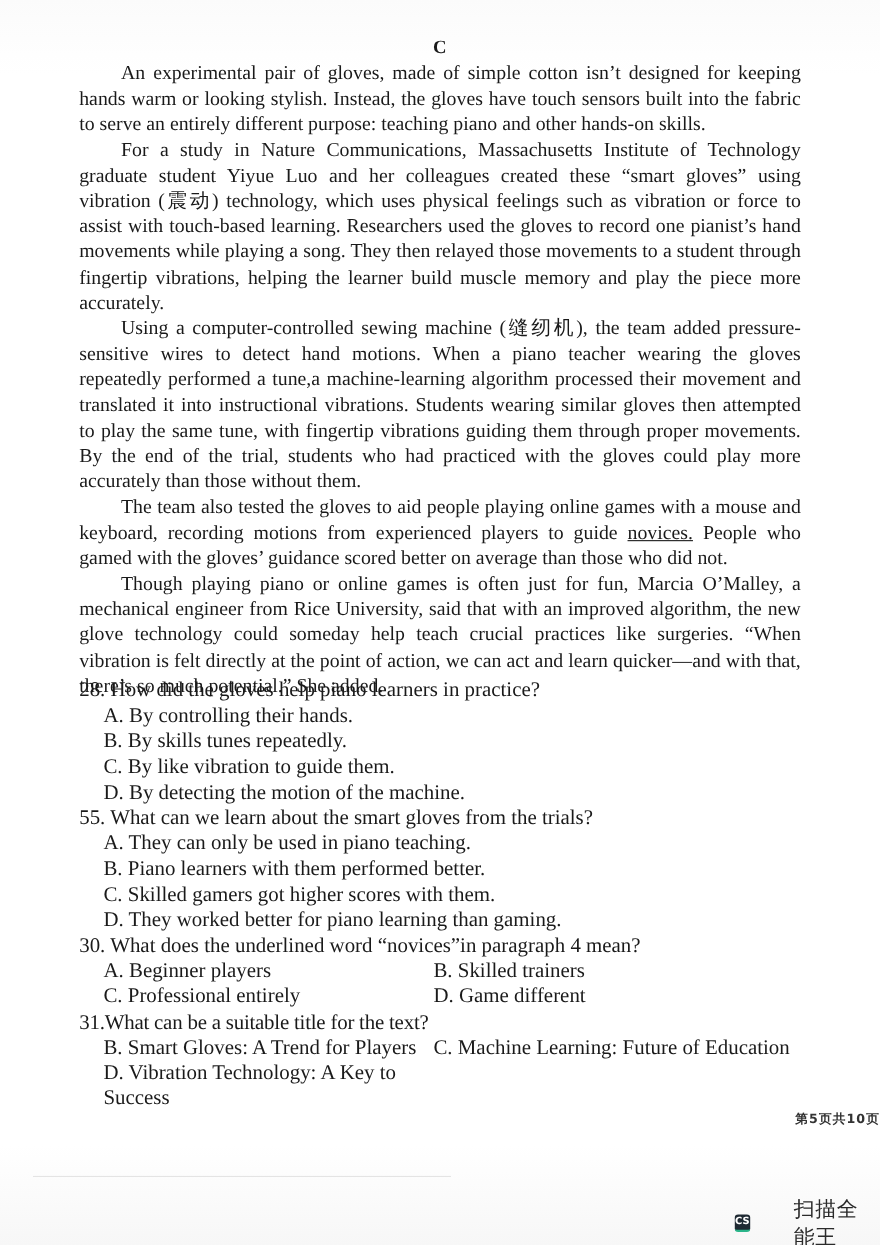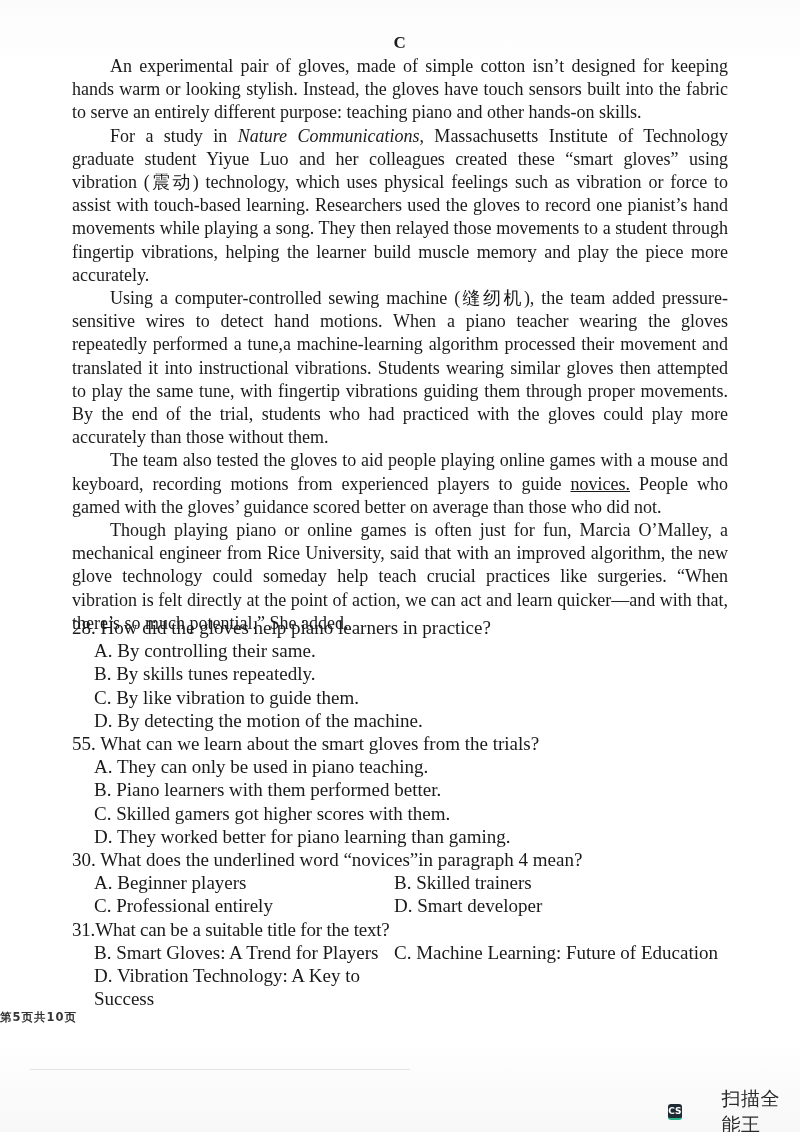--- a/index.html
+++ b/index.html
@@ -37,21 +37,21 @@
     top: 55px;
     width: 656px;
     font-size: 18px;
     line-height: 23.2px;
     text-align: justify;
   }
   .passage p {
     margin: 0;
     text-indent: 38px;
   }
-  .passage .ital { font-style: italic; }
+  .passage .ital { }
   .passage .uline { text-decoration: underline; }
 
   .questions {
     position: absolute;
     left: 72px;
     top: 616px;
     width: 660px;
     font-size: 19px;
     line-height: 23.2px;
   }
@@ -71,21 +71,21 @@
   .q31 .opt-grid {
     grid-template-columns: 300px 340px;
   }
   .q31 .q-stem { letter-spacing: -0.2px; }
 
   .footer-page {
     position: absolute;
     top: 1010px;
     left: 0;
     width: 800px;
-    text-align: left;
+    text-align: right;
     font-family: "DejaVu Sans", "Liberation Sans", sans-serif;
     font-weight: bold;
     font-size: 11.5px;
     color: #333;
     letter-spacing: 1px;
   }
   .scan-line {
     position: absolute;
     left: 30px;
     top: 1069px;
@@ -148,41 +148,41 @@
     <p><span>For a study in </span><span class="ital">Nature Communications</span><span>, Massachusetts Institute of Technology graduate student Yiyue Luo and her colleagues created these “smart gloves” using vibration (震动) technology, which uses physical feelings such as vibration or force to assist with touch-based learning. Researchers used the gloves to record one pianist’s hand movements while playing a song. They then relayed those movements to a student through fingertip vibrations, helping the learner build muscle memory and play the piece more accurately.</span></p>
     <p>Using a computer-controlled sewing machine (缝纫机), the team added pressure-sensitive wires to detect hand motions. When a piano teacher wearing the gloves repeatedly performed a tune,a machine-learning algorithm processed their movement and translated it into instructional vibrations. Students wearing similar gloves then attempted to play the same tune, with fingertip vibrations guiding them through proper movements. By the end of the trial, students who had practiced with the gloves could play more accurately than those without them.</p>
     <p><span>The team also tested the gloves to aid people playing online games with a mouse and keyboard, recording motions from experienced players to guide </span><span class="uline">novices.</span><span> People who gamed with the gloves’ guidance scored better on average than those who did not.</span></p>
     <p>Though playing piano or online games is often just for fun, Marcia O’Malley, a mechanical engineer from Rice University, said that with an improved algorithm, the new glove technology could someday help teach crucial practices like surgeries. “When vibration is felt directly at the point of action, we can act and learn quicker—and with that, there’s so much potential.” She added.</p>
   </div>
 
   <div class="questions">
 
     <div class="question">
       <p class="q-stem">28. How did the gloves help piano learners in practice?</p>
-      <p class="opt">A. By controlling their same.</p>
+      <p class="opt">A. By controlling their hands.</p>
       <p class="opt">B. By skills tunes repeatedly.</p>
       <p class="opt">C. By like vibration to guide them.</p>
       <p class="opt">D. By detecting the motion of the machine.</p>
     </div>
 
     <div class="question">
       <p class="q-stem">55. What can we learn about the smart gloves from the trials?</p>
       <p class="opt">A. They can only be used in piano teaching.</p>
       <p class="opt">B. Piano learners with them performed better.</p>
       <p class="opt">C. Skilled gamers got higher scores with them.</p>
       <p class="opt">D. They worked better for piano learning than gaming.</p>
     </div>
 
     <div class="question">
       <p class="q-stem">30. What does the underlined word “novices”in paragraph 4 mean?</p>
       <div class="opt-grid">
         <p class="opt">A. Beginner players</p>
         <p class="opt">B. Skilled trainers</p>
         <p class="opt">C. Professional entirely</p>
-        <p class="opt">D. Smart developer</p>
+        <p class="opt">D. Game different</p>
       </div>
     </div>
 
     <div class="question q31">
       <p class="q-stem">31.What can be a suitable title for the text?</p>
       <div class="opt-grid">
         <p class="opt">B. Smart Gloves: A Trend for Players</p>
         <p class="opt">C. Machine Learning: Future of Education</p>
         <p class="opt">D. Vibration Technology: A Key to Success</p>
       </div>

